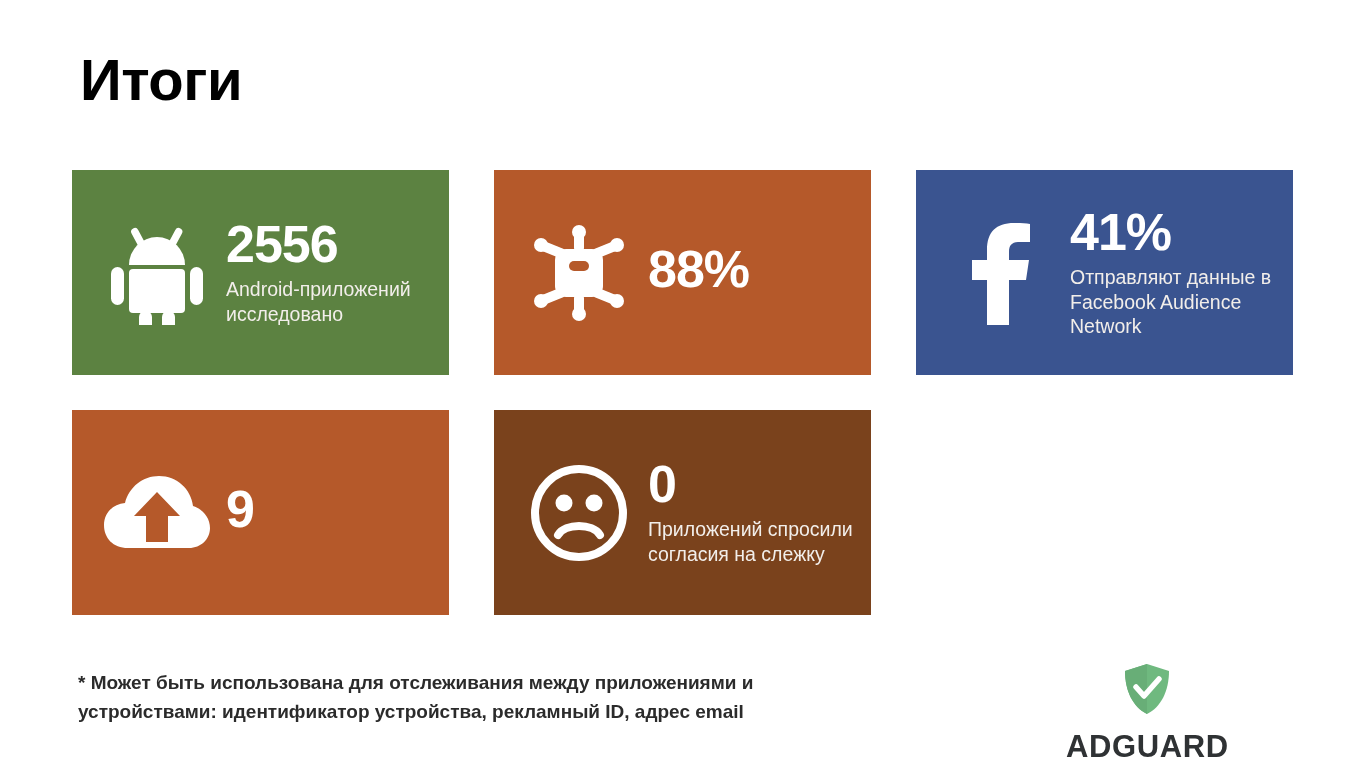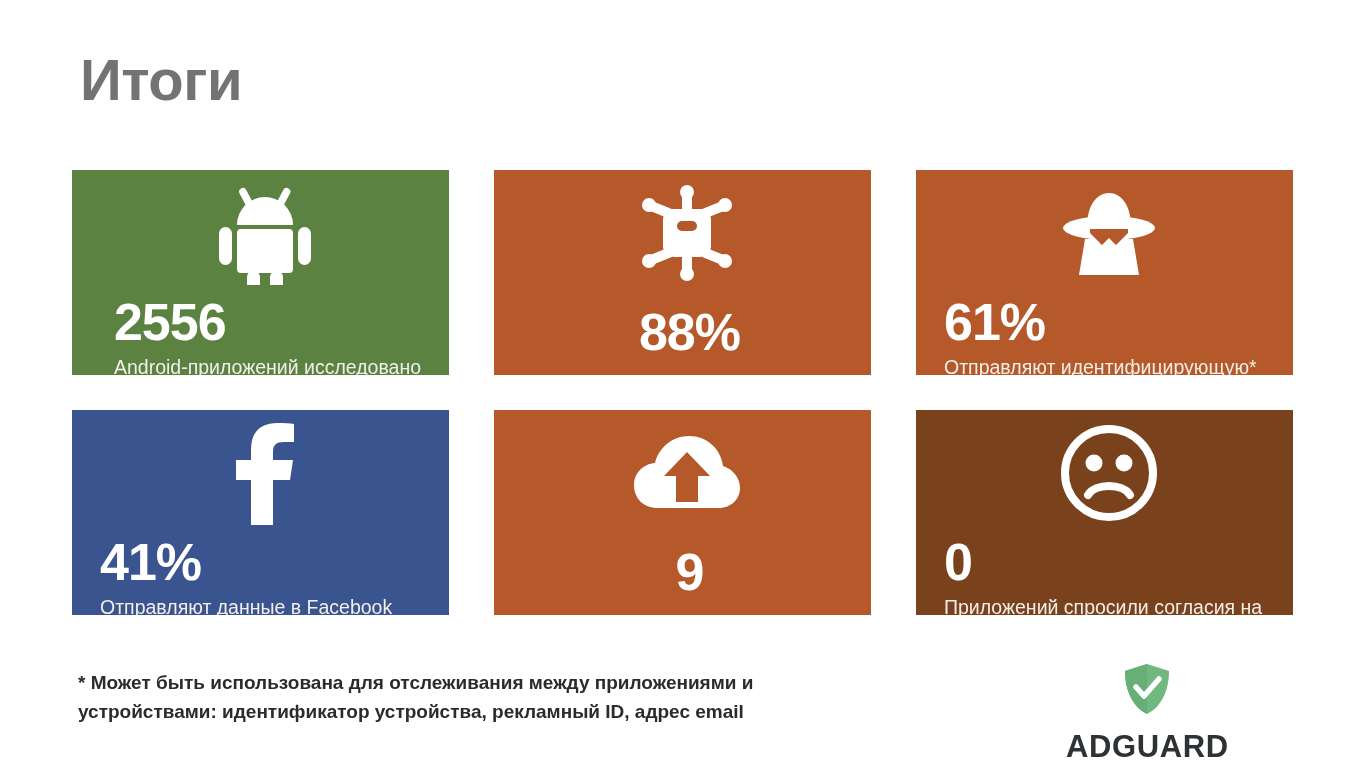--- a/index.html
+++ b/index.html
@@ -21,41 +21,41 @@
     background: #ffffff;
   }
 
   
   .slide-title {
     position: absolute;
     left: 80px;
     top: 48px;
     font-size: 58px;
     font-weight: bold;
-    color: #737373;
+    color: #000000;
     letter-spacing: -0.5px;
     line-height: 1.1;
   }
 
   
   .cards {
     position: absolute;
     left: 72px;
     top: 170px;
     width: 1216px;
     display: grid;
     grid-template-columns: 377px 377px 377px;
     grid-template-rows: 205px 205px;
     column-gap: 45px;
     row-gap: 35px;
   }
   .card {
     position: relative;
     display: flex;
-    flex-direction: column;
+    flex-direction: row;
     align-items: center;
     box-sizing: border-box;
     padding: 0 14px 0 22px;
     overflow: hidden;
   }
   .card-icon {
     flex: 0 0 auto;
     width: 126px;
     height: 126px;
     display: flex;
@@ -184,47 +184,20 @@
             <rect x="28" y="28" width="48" height="48" rx="11"></rect>
           </g>
           <rect x="42" y="40" width="20" height="10" rx="5" fill="#B5592A"></rect>
         </svg>
       </div>
       <div class="card-text">
         <div class="card-value">88%</div>
       </div>
     </div>
 
-    <div class="card c-orange">
-      <div class="card-icon">
-        <svg width="104" height="100" viewBox="0 0 104 100" aria-hidden="true">
-          <g fill="#ffffff">
-
-            <path d="M30 44 C30 22 40 10 52 10 C64 10 74 22 74 44 Z"></path>
-
-            <ellipse cx="52" cy="45" rx="46" ry="12"></ellipse>
-
-            <path d="M22 92 L28 56 L76 56 L82 92 Z"></path>
-
-            <path d="M34 54 L52 70 L70 54 L70 60 L52 78 L34 60 Z"></path>
-
-            <path d="M34 52 C34 74 42 86 52 86 C62 86 70 74 70 52 Z"></path>
-          </g>
-
-          <path d="M36 50 C36 66 43 76 52 76 C61 76 68 66 68 50 Z" fill="#B5592A" opacity="0"></path>
-          <g fill="#B5592A">
-            <path d="M33 50 L45 62 L52 55 L59 62 L71 50 L71 46 L33 46 Z"></path>
-          </g>
-        </svg>
-      </div>
-      <div class="card-text">
-        <div class="card-value">61%</div>
-        <div class="card-label">Отправляют идентифицирующую* информацию</div>
-      </div>
-    </div>
 
     <div class="card c-blue">
       <div class="card-icon">
         <svg width="78" height="112" viewBox="0 0 78 112" aria-hidden="true">
           <path fill="#ffffff" d="M52 6 C34 6 25 15 25 33 L25 43 L10 43 L10 63 L25 63 L25 108 L47 108 L47 63 L64 63 L67 43 L47 43 L47 35 C47 28 50 25 58 25 L68 25 L68 7 C64 6.4 58 6 52 6 Z"></path>
         </svg>
       </div>
       <div class="card-text">
         <div class="card-value">41%</div>
         <div class="card-label">Отправляют данные в Facebook Audience Network</div>

